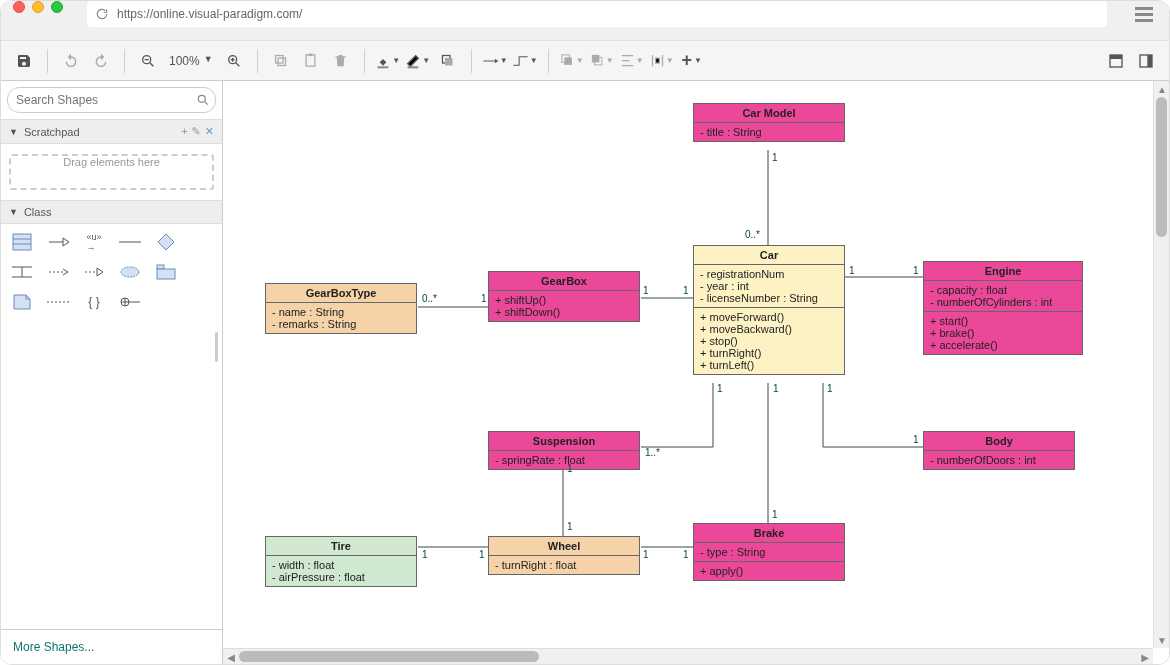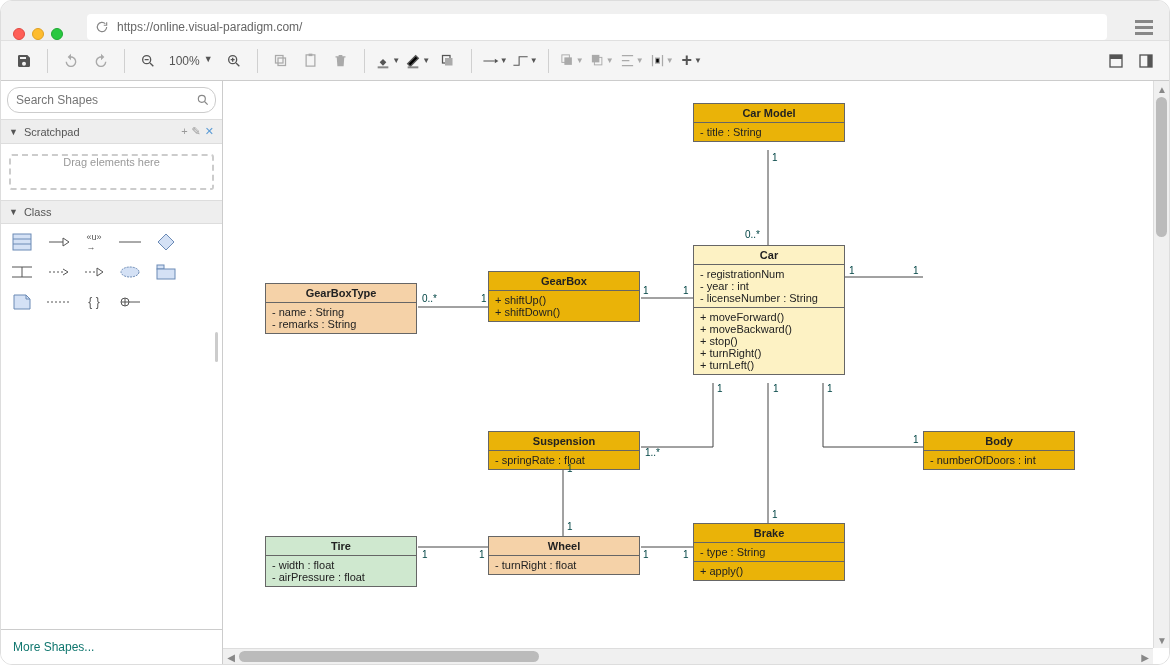--- a/index.html
+++ b/index.html
@@ -1,17 +1,17 @@
 <!DOCTYPE html>
 <html><head>
 <meta charset="utf-8">
 <style>
   * { box-sizing: border-box; margin: 0; padding: 0; }
   body { font-family: Arial, Helvetica, sans-serif; font-size: 12px; background: #fff; width: 1170px; height: 665px; overflow: hidden; border-radius: 12px; border: 1px solid #ddd; }
-  .title-bar { height: 40px; background: #f0f0f0; display: flex; align-items: flex-end; padding: 0 12px; gap: 8px; border-bottom: 1px solid #e0e0e0; }
+  .title-bar { height: 40px; background: #f0f0f0; display: flex; align-items: flex-start; padding: 0 12px; gap: 8px; border-bottom: 1px solid #e0e0e0; }
   .traffic { display: flex; gap: 7px; }
   .dot { width: 12px; height: 12px; border-radius: 50%; }
   .dot.red { background: #ff5f57; border: 1px solid #e14942; }
   .dot.yellow { background: #febc2e; border: 1px solid #dfa022; }
   .dot.green { background: #28c840; border: 1px solid #1ea932; }
   .url-bar { flex: 1; background: #fff; height: 26px; border-radius: 4px; display: flex; align-items: center; padding: 0 8px; gap: 8px; color: #666; font-size: 12px; margin-left: 16px; margin-right: 16px; }
   .url-bar svg { flex-shrink: 0; }
   .hamburger { width: 26px; height: 26px; display: flex; flex-direction: column; justify-content: center; gap: 3px; cursor: pointer; }
   .hamburger span { height: 3px; background: #888; width: 18px; margin: 0 auto; }
 
@@ -38,21 +38,21 @@
   .canvas-page { position: relative; width: 1100px; height: 620px; background: #fff; }
   .scroll-v { position: absolute; right: 0; top: 0; bottom: 16px; width: 16px; background: #f0f0f0; border-left: 1px solid #ddd; }
   .scroll-v-thumb { position: absolute; left: 2px; right: 2px; background: #bbb; border-radius: 6px; }
   .scroll-h { position: absolute; left: 0; bottom: 0; right: 16px; height: 16px; background: #f0f0f0; border-top: 1px solid #ddd; }
   .scroll-h-thumb { position: absolute; top: 2px; bottom: 2px; background: #bbb; border-radius: 6px; }
   .scroll-arrow { position: absolute; width: 16px; height: 16px; color: #888; font-size: 10px; display:flex; align-items:center; justify-content:center; cursor:pointer;}
 
   .uml-class { position: absolute; border: 1px solid #666; font-size: 11px; color: #222; }
   .uml-class .sect { padding: 3px 6px; border-top: 1px solid #666; text-align: left; }
   .uml-class .sect:first-child { border-top: none; text-align: center; font-weight: bold; }
-  .uml-blue { background: #eab308; }
+  .uml-blue { background: #ec4899; }
   .uml-yellow { background: #fdf2c4; }
   .uml-orange { background: #f5d2a8; }
   .uml-green { background: #cfe8cf; }
   .mult-label { position: absolute; font-size: 10px; color: #044; background: transparent; }
   svg.edges { position: absolute; left: 0; top: 0; width: 1100px; height: 620px; pointer-events: none; }
 </style>
 </head>
 <body>
 
 <div class="title-bar">
@@ -373,20 +373,32 @@
         </div>
 
         <div class="uml-class uml-orange" style="left:42px; top:202px; width:152px">
           <div class="sect">GearBoxType</div>
           <div class="sect">
             <div>- name : String</div>
             <div>- remarks : String</div>
           </div>
         </div>
 
+        <div class="uml-class uml-blue" style="left:700px; top:180px; width:160px">
+          <div class="sect">Engine</div>
+          <div class="sect">
+            <div>- capacity : float</div>
+            <div>- numberOfCylinders : int</div>
+          </div>
+          <div class="sect">
+            <div>+ start()</div>
+            <div>+ brake()</div>
+            <div>+ accelerate()</div>
+          </div>
+        </div>
 
         <div class="uml-class uml-blue" style="left:265px; top:350px; width:152px">
           <div class="sect">Suspension</div>
           <div class="sect">
               <div>- springRate : float</div>
             </div>
         </div>
 
         <div class="uml-class uml-blue" style="left:700px; top:350px; width:152px">
           <div class="sect">Body</div>

